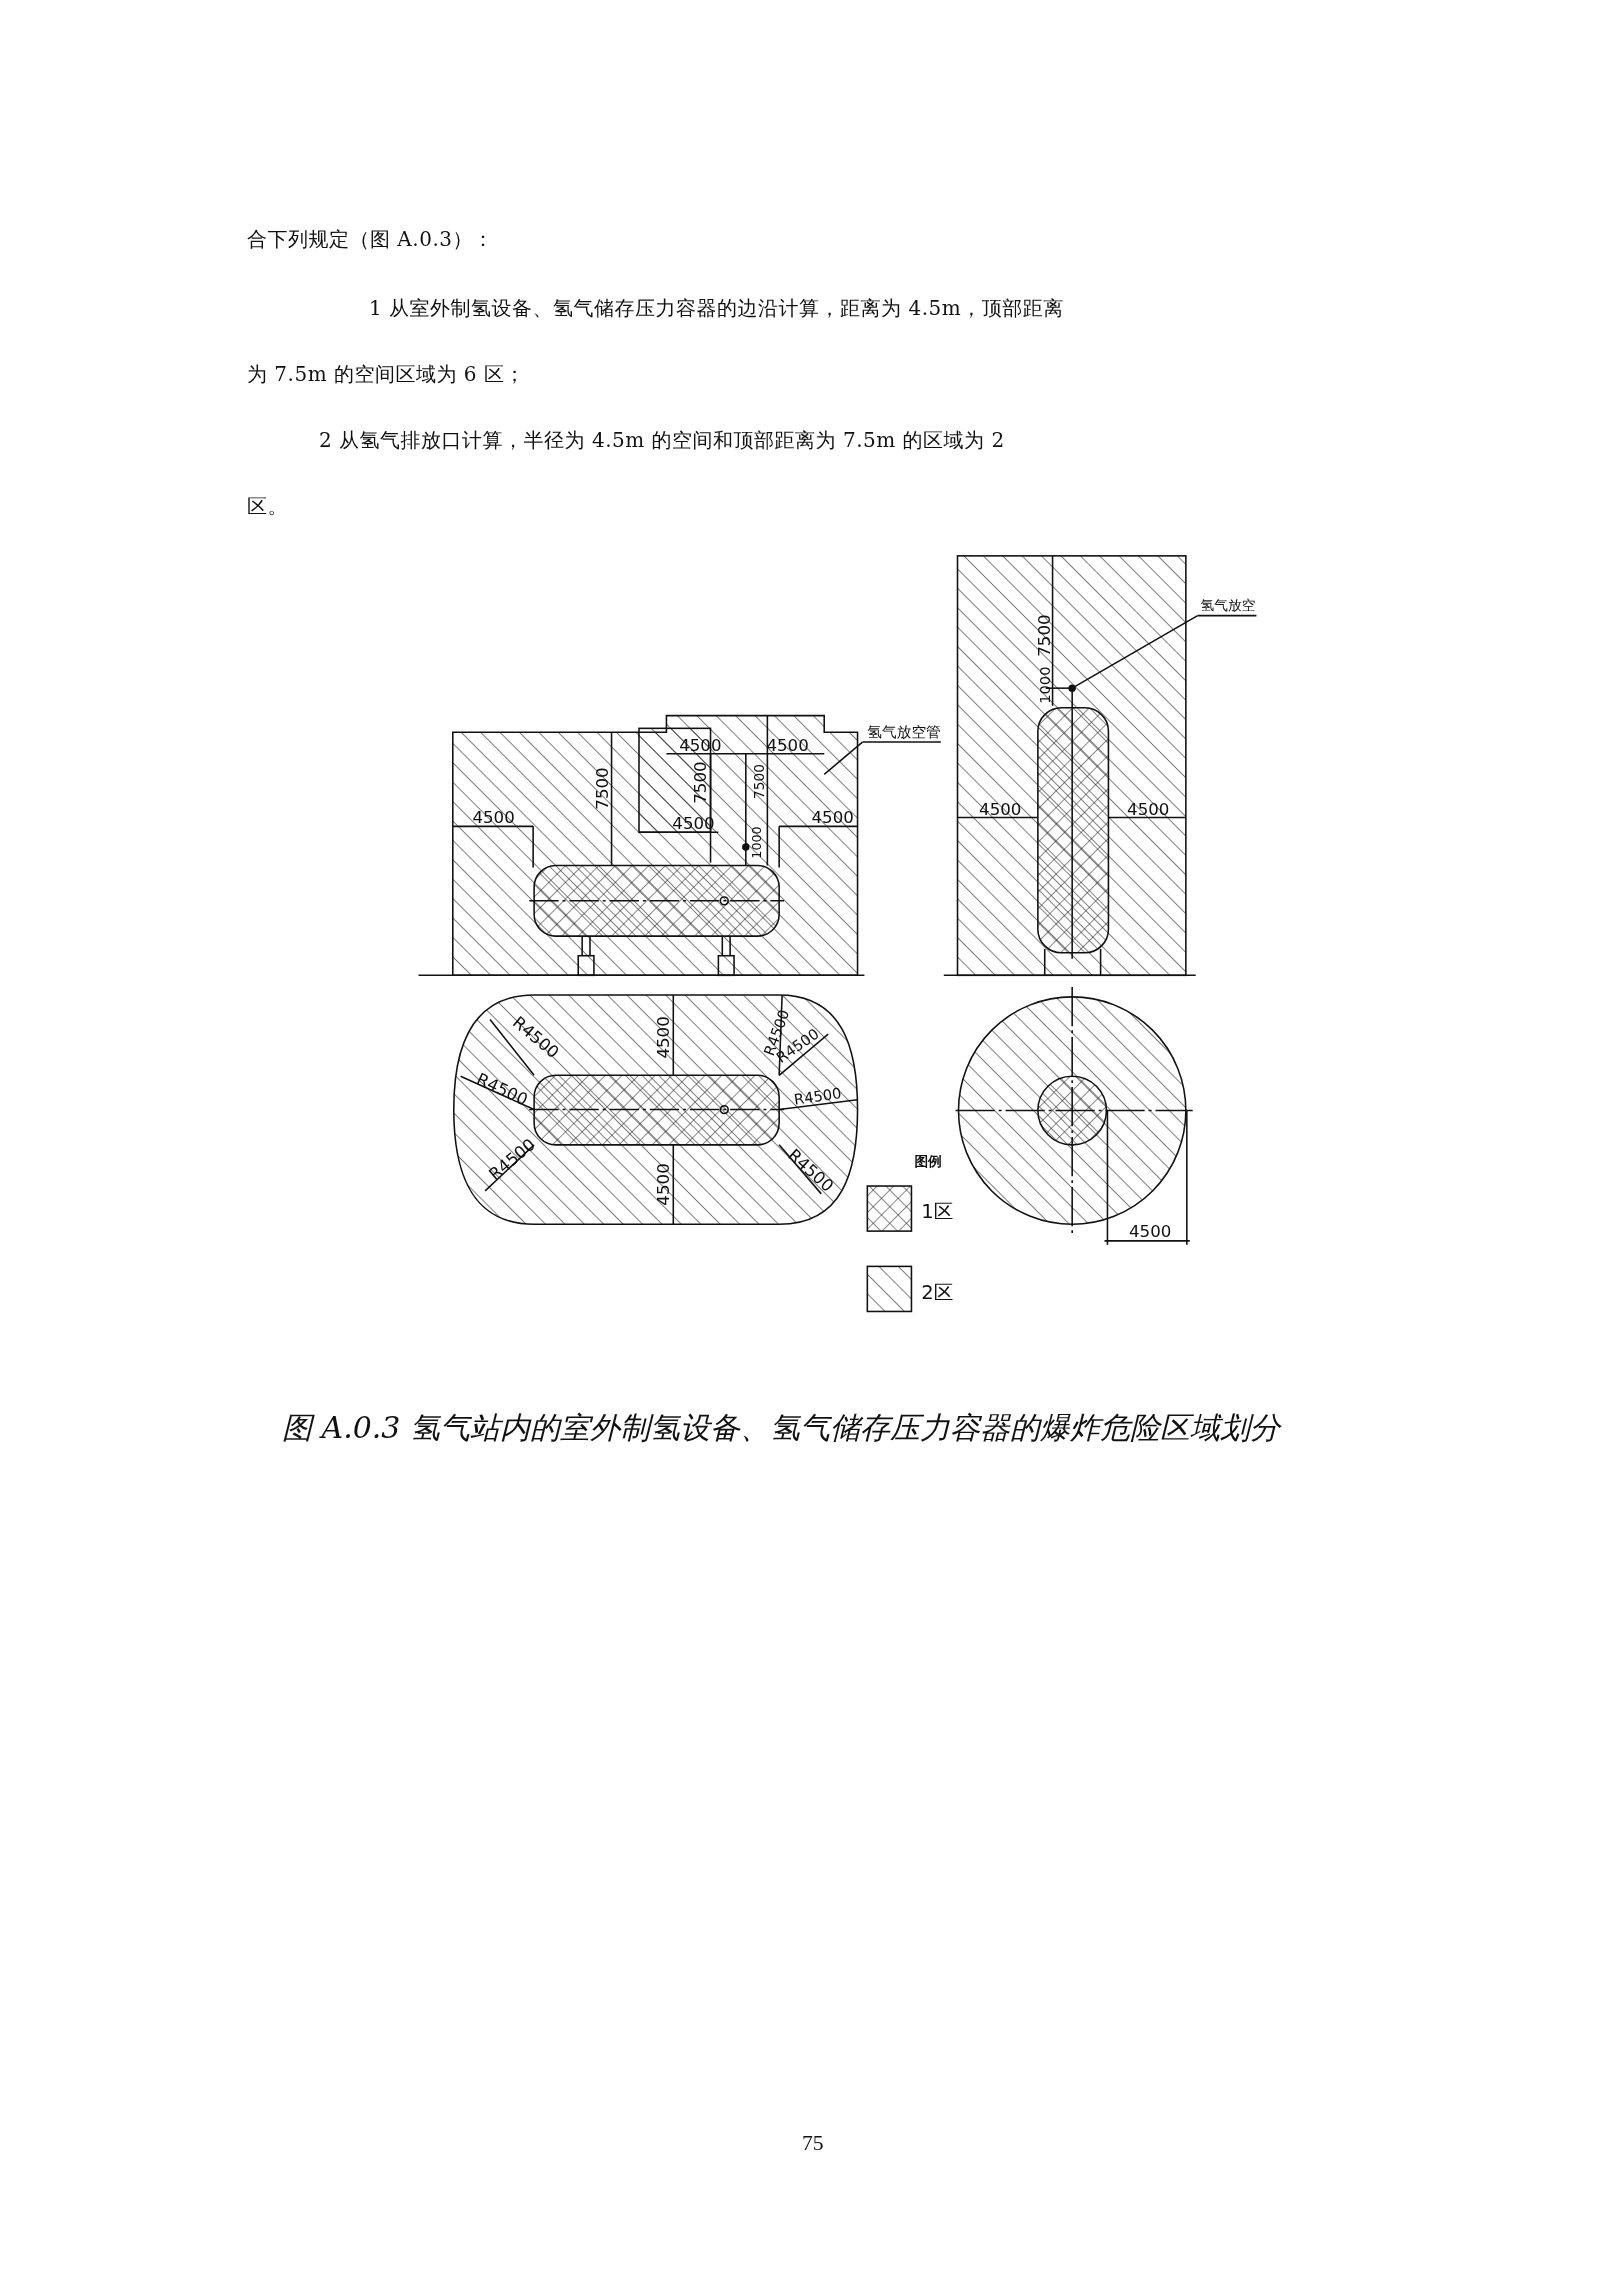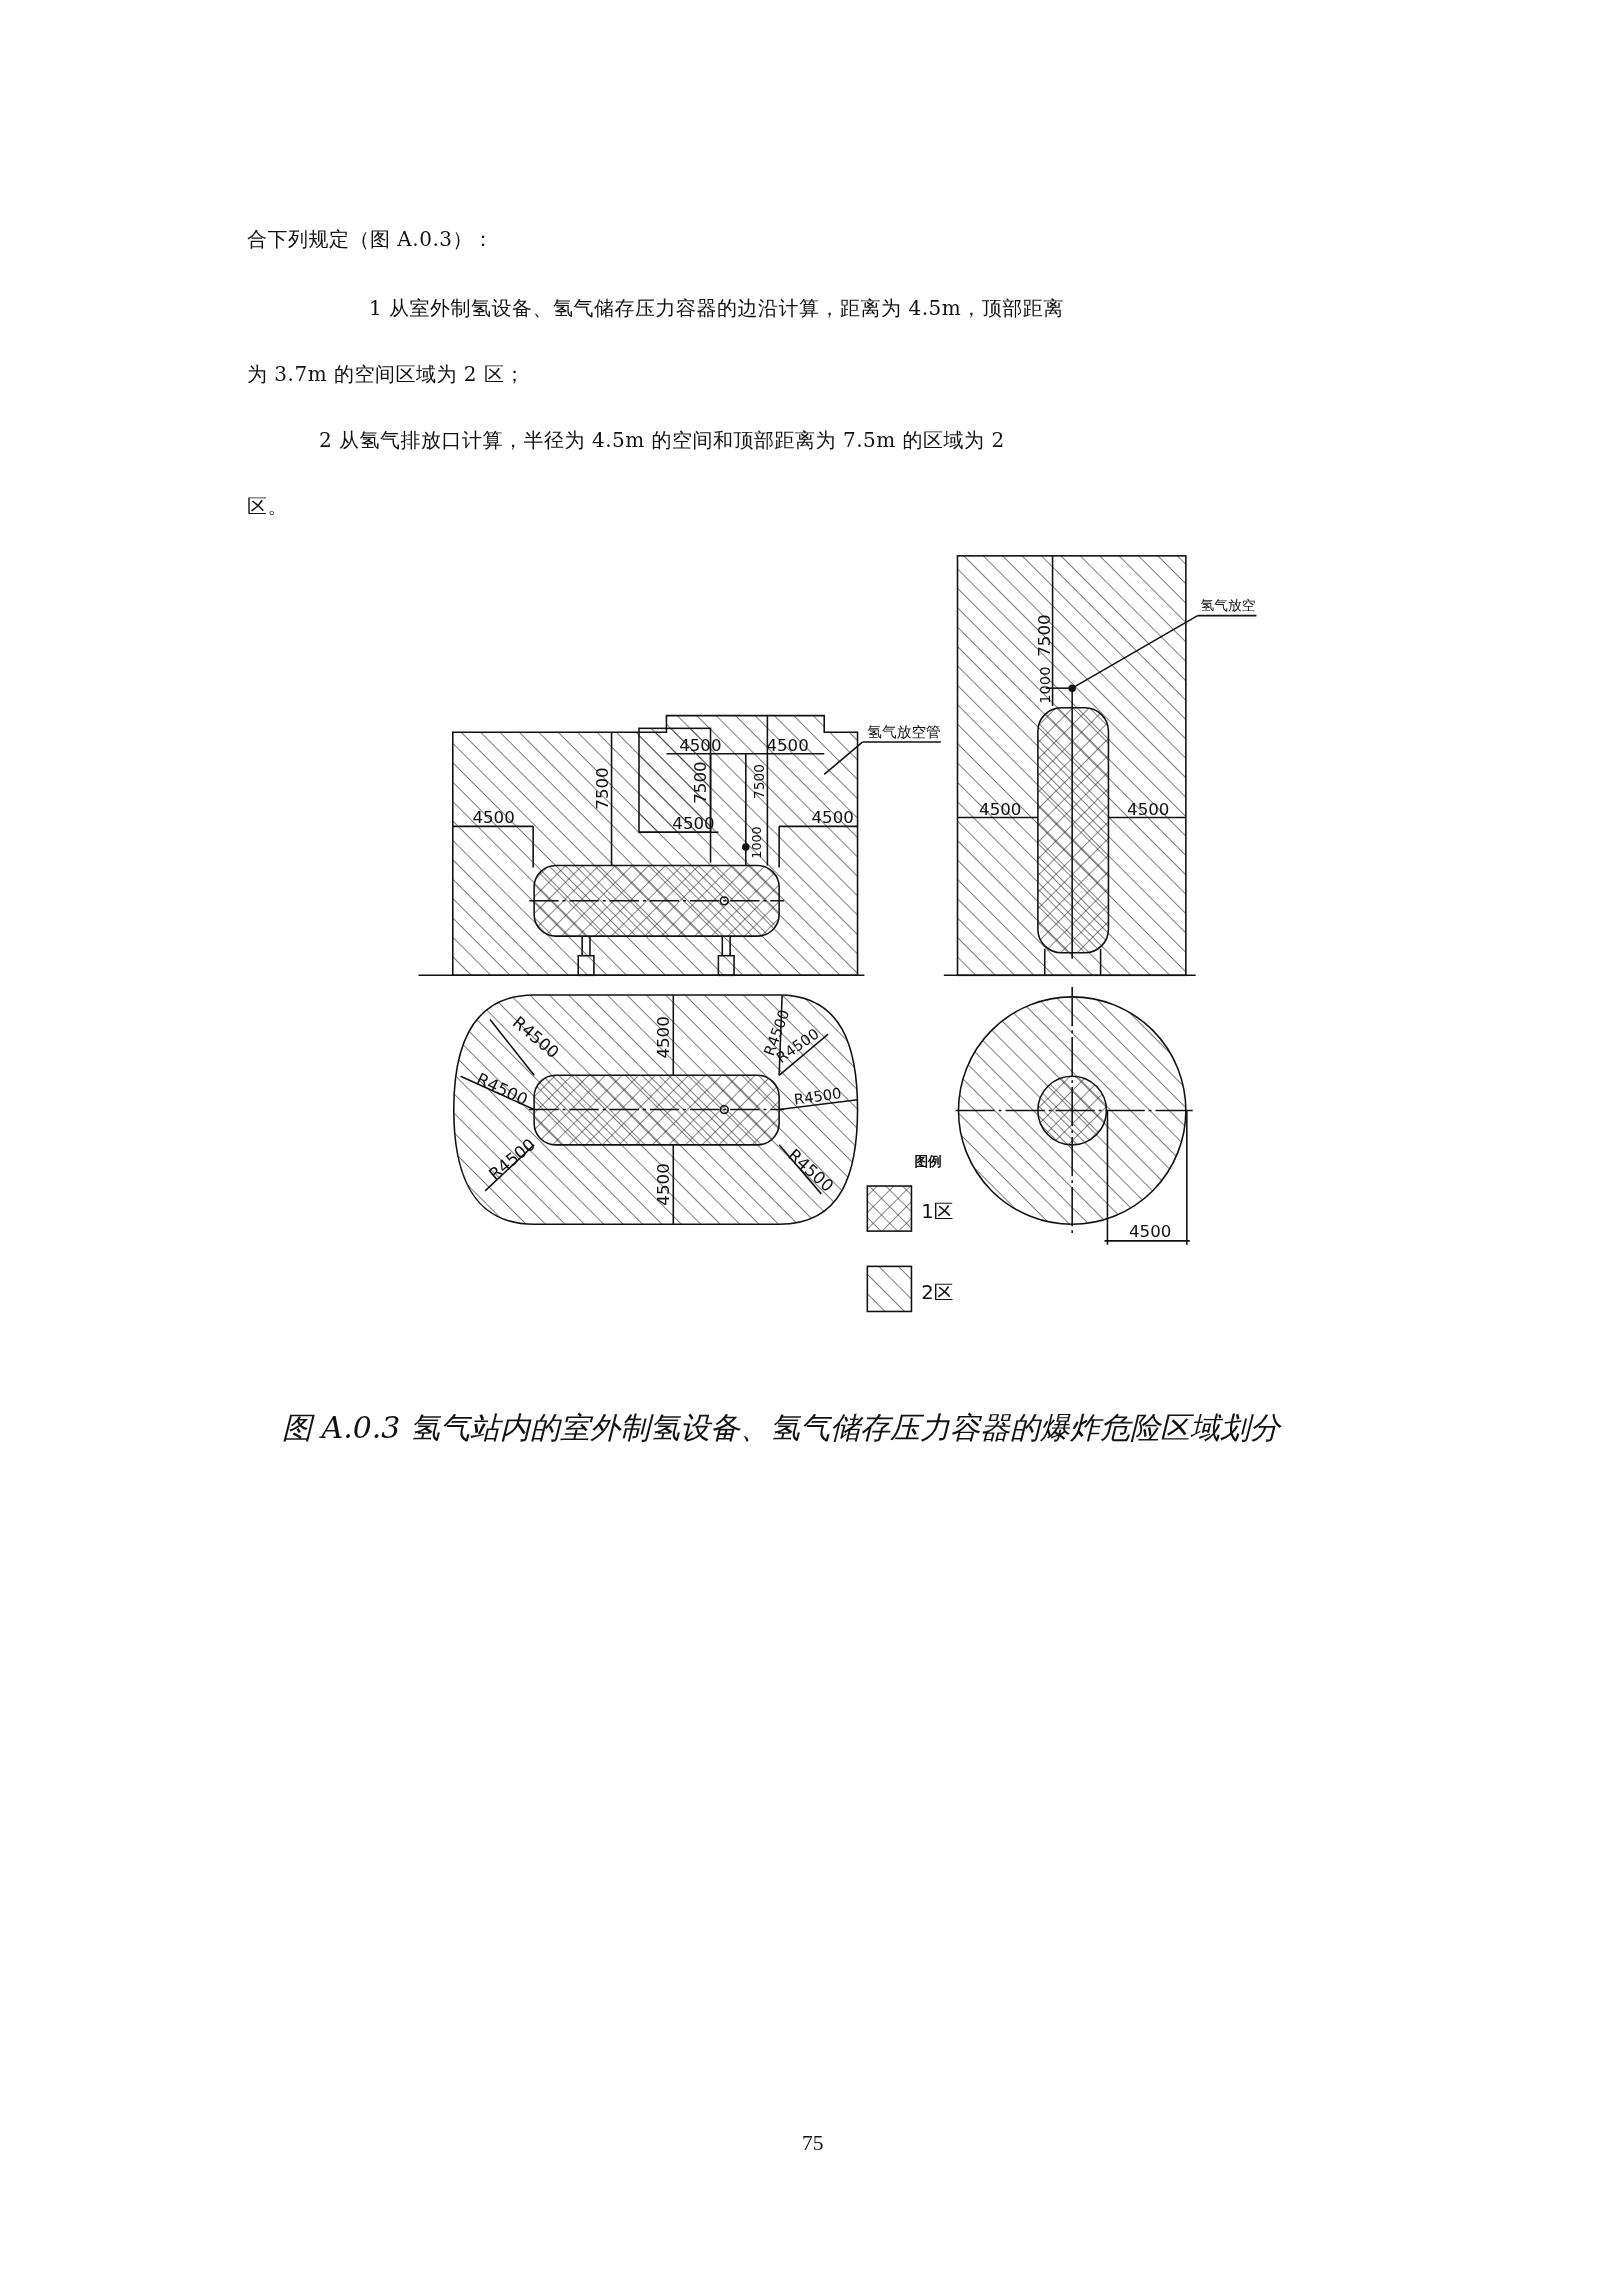--- a/index.html
+++ b/index.html
@@ -9,21 +9,21 @@
   #figure { position: absolute; left: 0; top: 0; }
   .caption { position: absolute; left: 282px; top: 1411px; font-size: 30px; line-height: 33px; white-space: nowrap; font-style: italic; }
   .pageno { position: absolute; left: 802px; top: 2131px; font-size: 21.6px; font-family: "Liberation Serif", serif; }
   svg text { font-family: "DejaVu Sans", sans-serif; fill: #111; }
 </style>
 </head>
 <body>
 
 <div class="para" style="left:247px; top:223px;">合下列规定（图 A.0.3）：</div>
 <div class="para" style="left:333px; top:292px; width:1057px;margin-left:36px;">1 从室外制氢设备、氢气储存压力容器的边沿计算，距离为 4.5m，顶部距离</div>
-<div class="para" style="left:247px; top:358px;">为 3.7m 的空间区域为 2 区；</div>
+<div class="para" style="left:247px; top:358px;">为 7.5m 的空间区域为 6 区；</div>
 <div class="para" style="left:319px; top:424px;text-align:right;">2 从氢气排放口计算，半径为 4.5m 的空间和顶部距离为 7.5m 的区域为 2</div>
 <div class="para" style="left:247px; top:490px;">区。</div>
 
 <svg id="figure" width="1621" height="1392" viewBox="0 0 1654 1420">
   <defs>
     <pattern id="hatch" patternUnits="userSpaceOnUse" width="14" height="14" patternTransform="rotate(-45)">
       <line x1="0" y1="0" x2="0" y2="14" stroke="#222" stroke-width="1.2"></line>
     </pattern>
     <pattern id="cross" patternUnits="userSpaceOnUse" width="12" height="12" patternTransform="rotate(45)">
       <line x1="0" y1="0" x2="0" y2="12" stroke="#222" stroke-width="1.1"></line>

